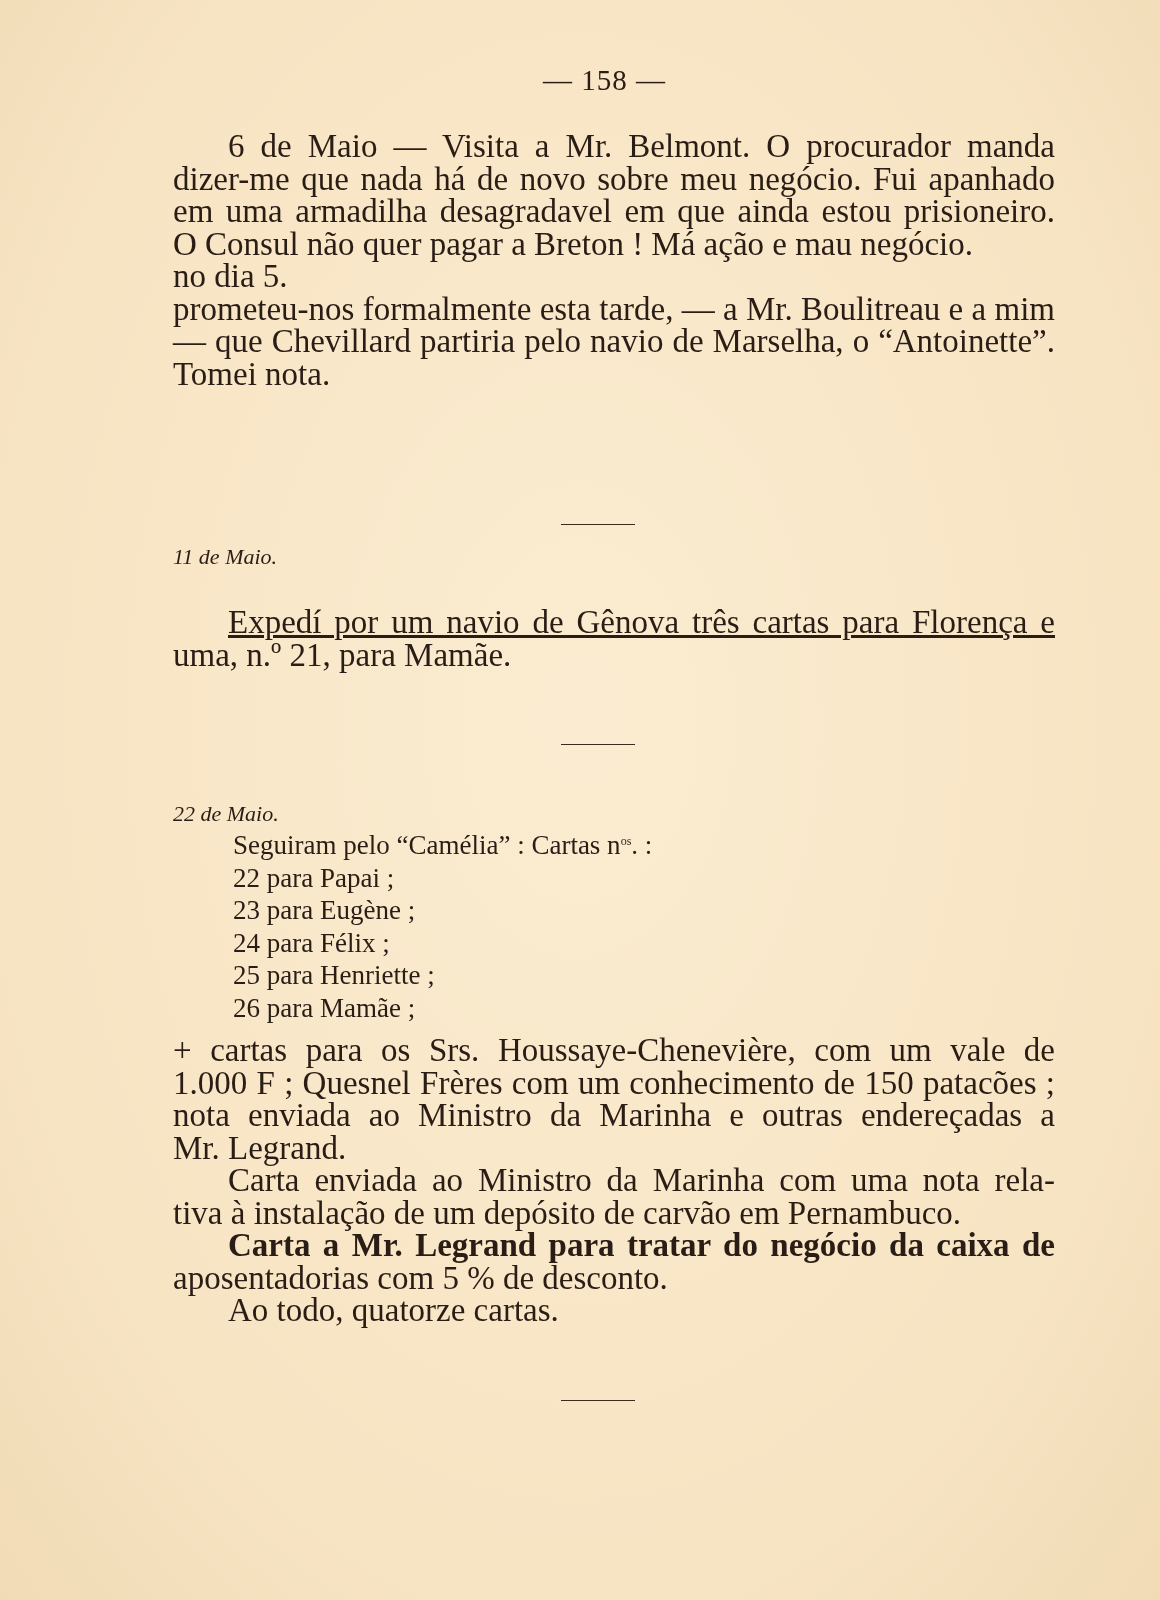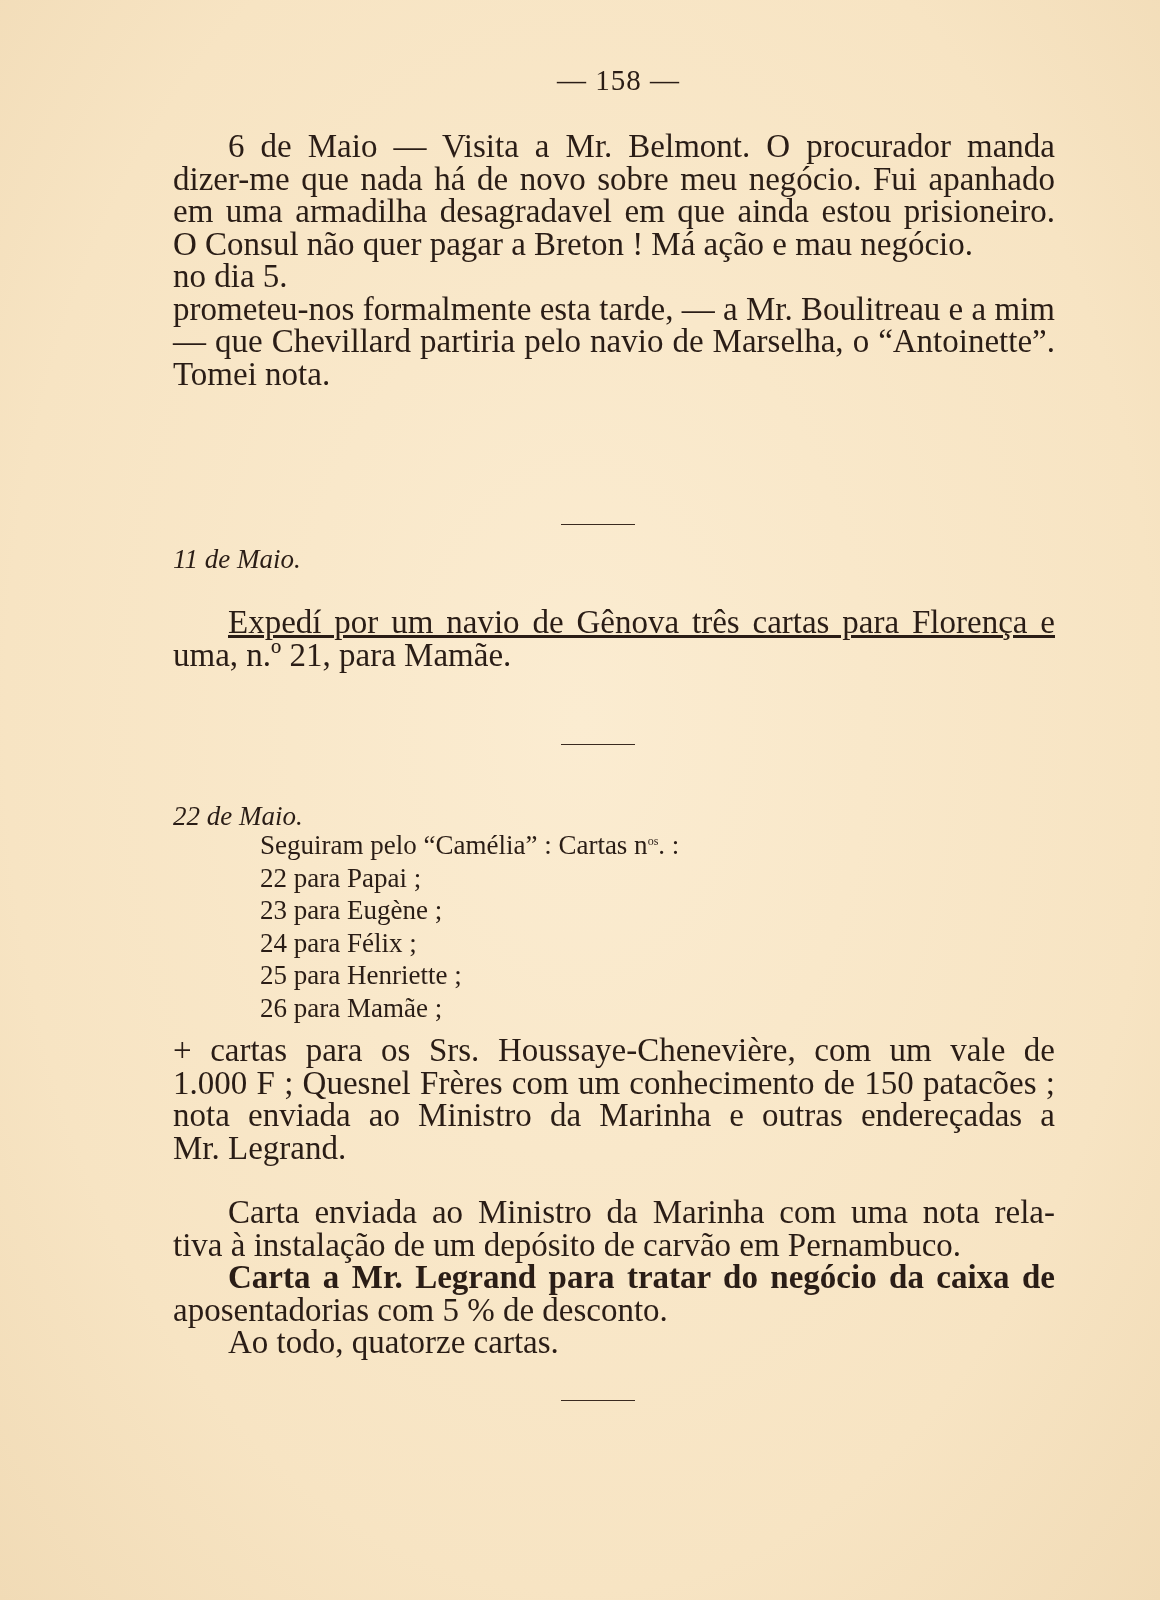--- a/index.html
+++ b/index.html
@@ -5,27 +5,27 @@
     html, body { margin: 0; padding: 0; }
     body {
       width: 1160px; height: 1600px;
       background: #f8e7c8;
       background-image: radial-gradient(ellipse at 50% 45%, #fbecd1 0%, #f7e4c3 70%, #f1dbb6 100%);
       color: #2a1d16;
       font-family: "Liberation Serif", "DejaVu Serif", serif;
       position: relative; overflow: hidden;
     }
     .page { position: absolute; left: 173px; top: 0; width: 882px; }
-    .pagenum { position: absolute; left: 347px; top: 64px; width: 160px; text-align: right; font-size: 29px; letter-spacing: 1px; }
+    .pagenum { position: absolute; left: 370px; top: 64px; width: 160px; text-align: left; font-size: 29px; letter-spacing: 1px; }
     .block { position: absolute; left: 0; width: 882px; font-size: 33px; line-height: 32.5px; text-align: justify; }
     .line { display: block; text-align: justify; text-align-last: justify; white-space: nowrap; }
     .line.last { text-align-last: left; }
-    .heading { position: absolute; left: 0; font-style: italic; font-size: 27px; }
+    .heading { position: absolute; left: 0; font-style: italic; font-size: 22px; }
     .rule { position: absolute; left: 388px; width: 74px; height: 0; border-top: 1.5px solid #3a2a20; }
-    .list { position: absolute; left: 60px; font-size: 27px; line-height: 32.5px; margin-left: 27px; }
+    .list { position: absolute; left: 60px; font-size: 27px; line-height: 32.5px; }
     .list div { white-space: nowrap; }
     sup { font-size: 12px; vertical-align: 9px; }
   </style>
 </head>
 <body>
 
 <div class="page">
 
   <div class="pagenum">— 158 —</div>
 
@@ -61,21 +61,21 @@
     <div>24  para  Félix ;</div>
     <div>25  para  Henriette ;</div>
     <div>26  para  Mamãe ;</div>
   </div>
 
   <div class="block" style="top:1034px;">
     <span class="line">+ cartas para os Srs. Houssaye-Chenevière, com um vale de</span>
     <span class="line">1.000 F ; Quesnel Frères com um conhecimento de 150 patacões ;</span>
     <span class="line">nota enviada ao Ministro da Marinha e outras endereçadas a</span>
     <span class="line last">Mr. Legrand.</span>
-    <span class="line" style="padding-left:55px;margin-top:32px;">Carta enviada ao Ministro da Marinha com uma nota rela-</span>
+    <span class="line" style="padding-left:55px;">Carta enviada ao Ministro da Marinha com uma nota rela-</span>
     <span class="line last">tiva à instalação de um depósito de carvão em Pernambuco.</span>
     <span class="line" style="padding-left:55px;font-weight:bold;">Carta a Mr. Legrand para tratar do negócio da caixa de</span>
     <span class="line last">aposentadorias com 5 % de desconto.</span>
     <span class="line last" style="padding-left:55px;">Ao todo, quatorze cartas.</span>
   </div>
 
   <div class="rule" style="top:1400px;"></div>
 </div>
 
 </body></html>

